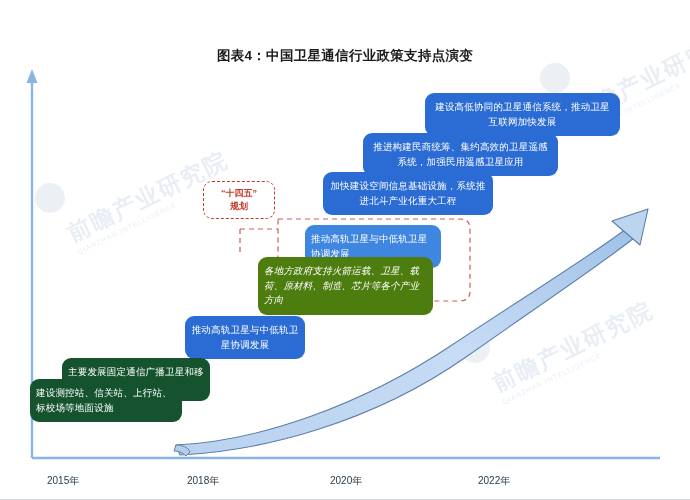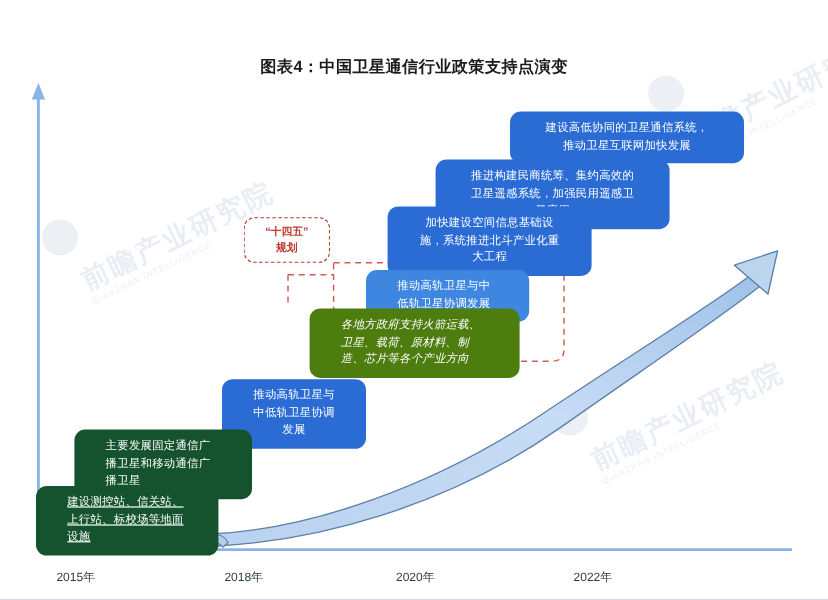--- a/index.html
+++ b/index.html
@@ -78,39 +78,39 @@
     pointer-events: none;
   }
 
   
   .callout {
     position: absolute;
     border-radius: 9px;
     color: #ffffff;
     font-size: 9.5px;
     line-height: 1.55;
-    padding: 7px 26px;
+    padding: 7px 6px;
     box-sizing: border-box;
     letter-spacing: 0.2px;
   }
   .callout.dark   { background: #2b6cd4; }
   .callout.mid    { background: #3e86e0; }
   .callout.light  { background: #4d7c0f; font-style: italic; }
   .callout.pale   { background: #14532d; }
   .callout.center { text-align: center; }
 
   
   #box-1 { left: 425px; top: 60px;  width: 195px; }
   #box-2 { left: 363px; top: 100px; width: 195px; }
   #box-3 { left: 323px; top: 139px; width: 170px; }
   #box-4 { left: 305px; top: 192px; width: 136px; }
   #box-5 { left: 258px; top: 224px; width: 175px; }
   #box-6 { left: 185px; top: 283px; width: 120px; }
   #box-7 { left: 62px;  top: 325px; width: 148px; }
-  #box-8 { left: 30px;  top: 372px; width: 152px; text-decoration: underline; }
+  #box-8 { left: 30px;  top: 346px; width: 152px; }
 
   
   #plan-badge {
     position: absolute;
     left: 203px;
     top: 148px;
     width: 72px;
     height: 38px;
     border: 1.4px dashed #c0392b;
     border-radius: 9px;

